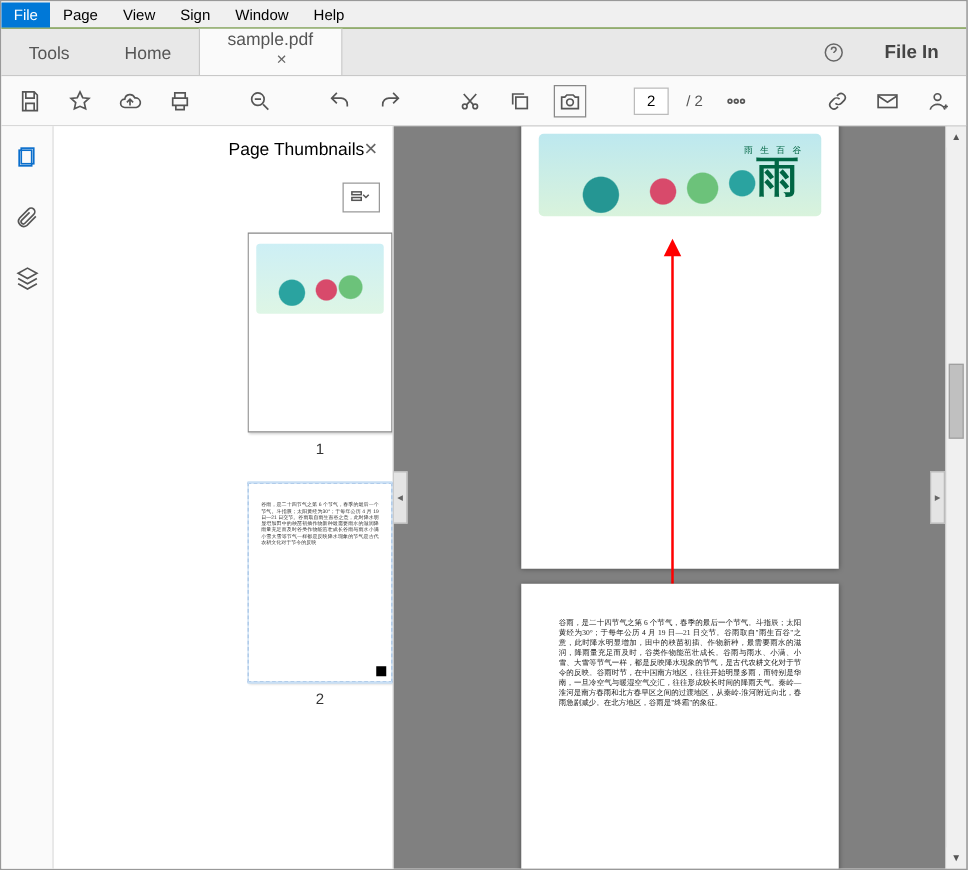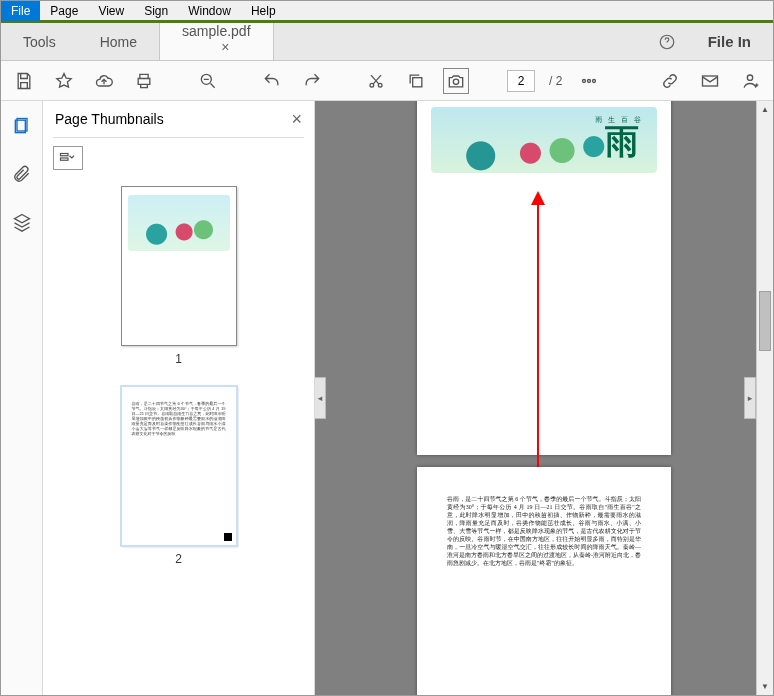--- a/index.html
+++ b/index.html
@@ -1,18 +1,18 @@
 <!DOCTYPE html>
 <html><head>
 <meta charset="utf-8">
 <style>
   * { box-sizing: border-box; margin: 0; padding: 0; font-family: "Segoe UI", Arial, sans-serif; }
   body { width: 774px; height: 696px; overflow: hidden; background: #f5f5f5; border: 1px solid #999; }
   
-  .menubar { height: 22px; background: #f0f0f0; border-bottom: 3px solid #4d7c0f; display: flex; font-size: 12px; align-items: center; }
+  .menubar { height: 22px; background: #f0f0f0; border-bottom: 1px solid #4d7c0f; display: flex; font-size: 12px; align-items: center; }
   .menu-item { padding: 3px 10px; cursor: default; }
   .menu-item.active { background: #0078d7; color: white; }
   
   .tabbar { height: 38px; background: #e8e8e8; border-bottom: 1px solid #c8c8c8; display: flex; align-items: stretch; }
   .tab { padding: 0 22px; display: flex; align-items: center; font-size: 14px; color: #555; cursor: pointer; }
   .tab.doc { background: #fafafa; border-left: 1px solid #c8c8c8; border-right: 1px solid #c8c8c8; position: relative; flex-direction: column; }
   .tab-close { margin-left: 18px; font-size: 14px; color: #666; }
   .spacer { flex: 1; }
   .help-icon { width: 38px; display:flex; align-items:center; justify-content:center; }
   .help-icon svg { width: 18px; height: 18px; stroke:#666; fill:none; stroke-width:1.6; }
@@ -25,21 +25,21 @@
   .page-input { width: 28px; height: 22px; text-align:center; border:1px solid #bbb; font-size:12px; }
   .page-total { font-size:12px; color:#555; }
   .tool-box { border:1px solid #888; padding:1px; }
   
   .content { display:flex; height: calc(100% - 100px); }
   .left-rail { width: 42px; background:#fafafa; border-right:1px solid #d8d8d8; display:flex; flex-direction:column; align-items:center; padding-top:12px; gap:22px; }
   .rail-btn { width:26px; height:26px; display:flex; align-items:center; justify-content:center; cursor:pointer; }
   .rail-btn svg { width:20px; height:20px; fill:none; stroke:#555; stroke-width:1.6; }
   .rail-btn.active svg { stroke:#0a6ecc; }
   
-  .side-panel { width: 272px; background:#fff; border-right:1px solid #d8d8d8; display:flex; flex-direction:column; }
+  .side-panel { width: 272px; background:#fff; border-right:1px solid #d8d8d8; display:flex; flex-direction:column;align-items:flex-end; }
   .panel-header { height:36px; display:flex; align-items:center; justify-content:space-between; padding:0 12px; font-size:14px; }
   .panel-close { font-size:18px; color:#666; cursor:pointer; }
   .panel-sep { height:1px; background:#ddd; margin:0 10px 6px 10px; }
   .panel-tools { padding: 2px 10px 8px 10px; }
   .opt-btn { width:30px; height:24px; border:1px solid #999; display:flex; align-items:center; justify-content:center; cursor:pointer; font-size:11px; }
   .thumbs { flex:1; overflow:auto; padding: 8px 0; }
   .thumb-wrap { display:flex; flex-direction:column; align-items:center; margin-bottom:20px; }
   .thumb { width:116px; height:160px; background:#fff; border:1px solid #888; box-shadow: 1px 1px 2px rgba(0,0,0,0.2); position:relative; overflow:hidden; }
   .thumb.selected { border:1px dashed #3a6fb7; outline:2px solid #c9dff5; outline-offset:-1px; }
   .thumb-label { font-size:12px; margin-top:6px; color:#333; }

